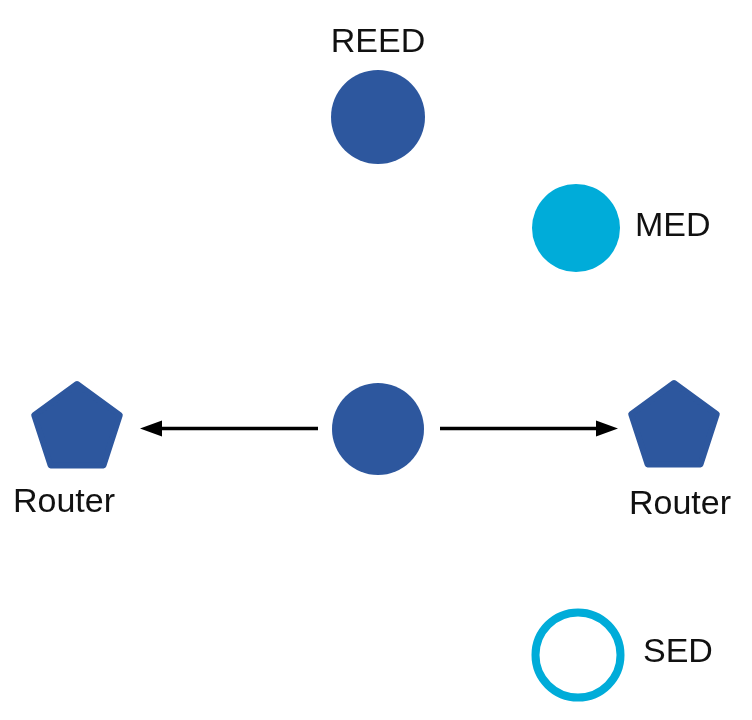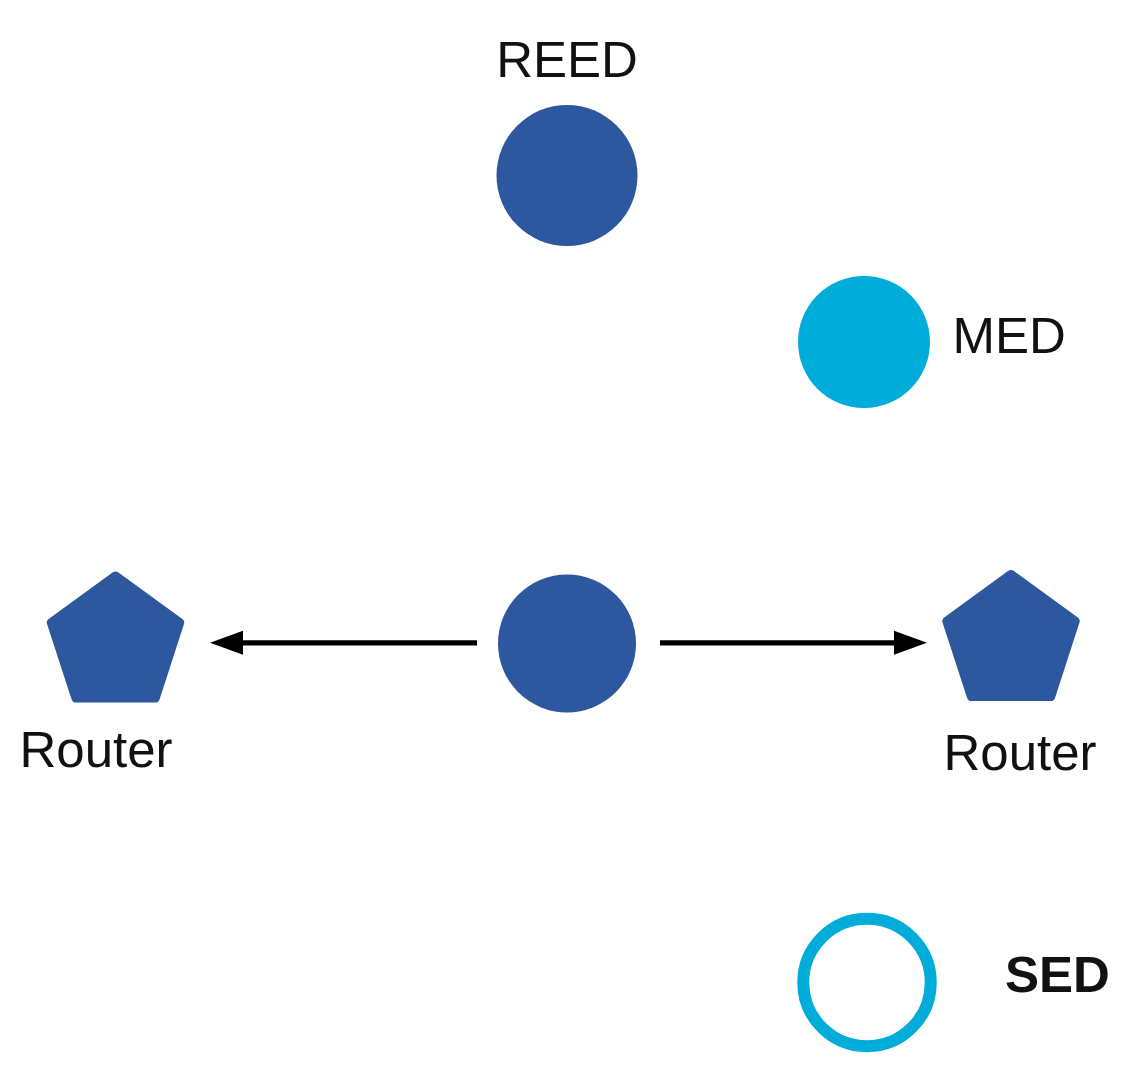--- a/index.html
+++ b/index.html
@@ -72,15 +72,15 @@
 
   <div class="lbl centered" style="left:378px; top:20px;">REED</div>
 
   <div class="lbl" style="left:635px; top:204px;">MED</div>
 
 
   <div class="lbl centered" style="left:64px; top:480px;">Router</div>
 
   <div class="lbl centered" style="left:680px; top:482px;">Router</div>
 
-  <div class="lbl" style="left:670px; top:630px;font-weight:bold;">SED</div>
+  <div class="lbl" style="left:643px; top:630px;">SED</div>
 
 </div>
 
 </body></html>

